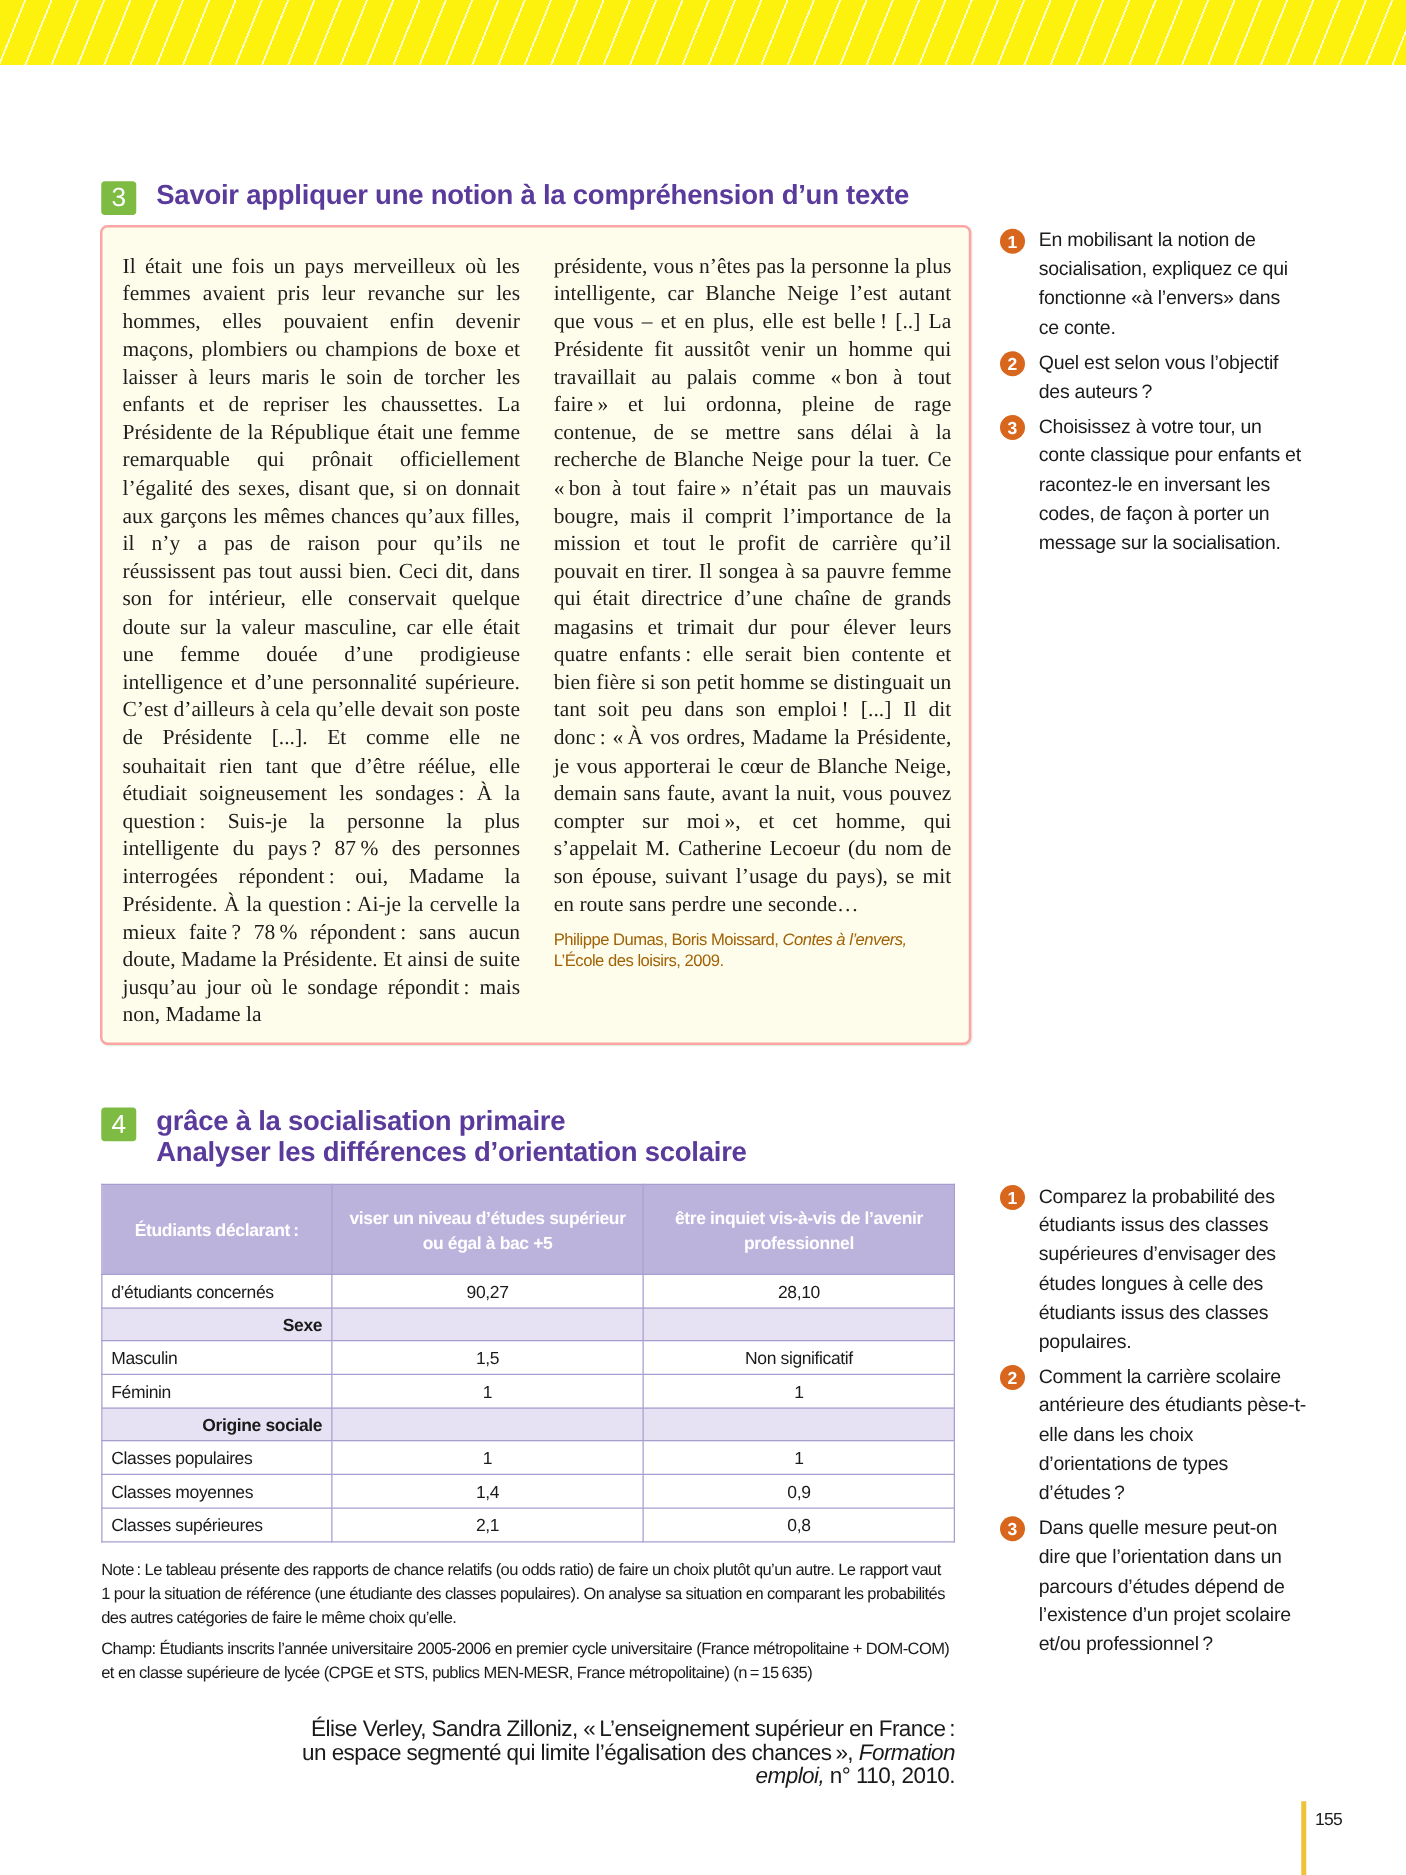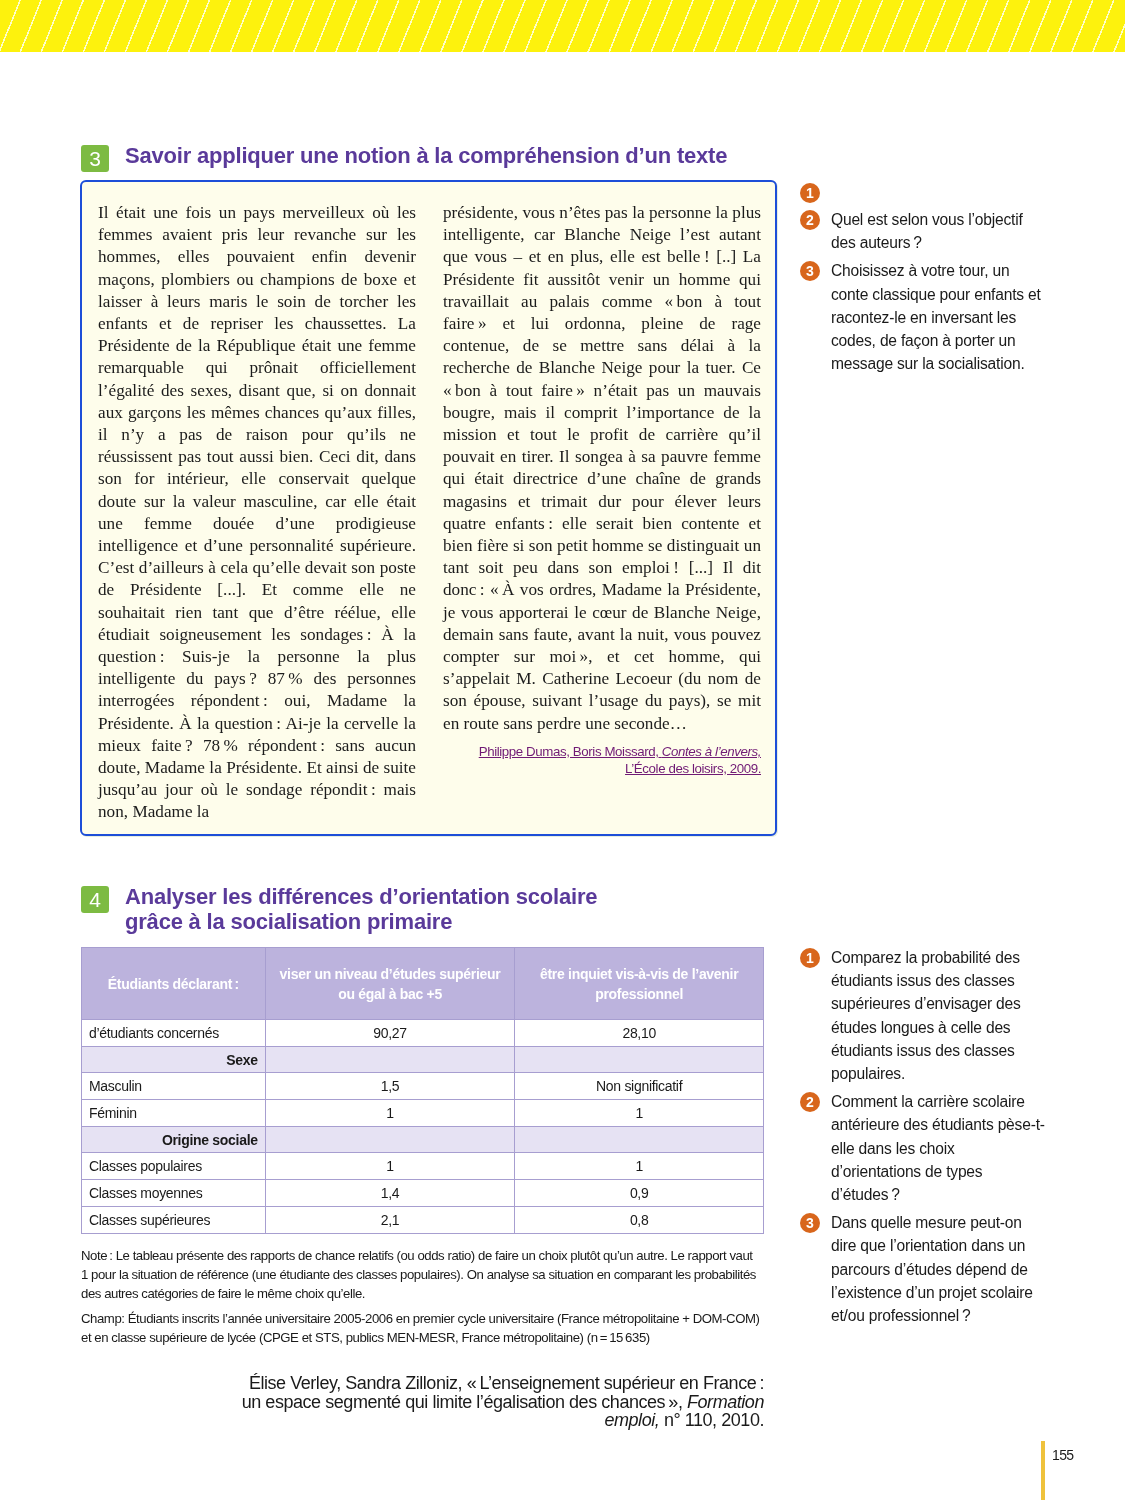--- a/index.html
+++ b/index.html
@@ -18,33 +18,33 @@
     font-family: "Liberation Sans", sans-serif; font-size: 21px; line-height: 27px; text-align: center;
     margin-right: 16px; margin-top: 2px;
   }
   .section-title {
     color: #5a3a9a; font-family: "Liberation Sans", sans-serif; font-weight: bold; font-size: 22px; line-height: 25px;
     letter-spacing: -0.2px;
   }
 
   .text-box {
     position: absolute; left: 80px; top: 180px; width: 697px; height: 656px;
-    background: #fefdeb; border: 2px solid #1d4ed8; border-radius: 6px;
+    background: #fefdeb; border: 2px solid #fca5a5; border-radius: 6px;
     box-shadow: 1px 1px 0 #e6eee0;
   }
   .col {
     position: absolute; top: 20px; width: 318px;
     font-family: "Liberation Serif", serif; font-size: 17.2px; line-height: 22.2px; color: #1c1c1c;
     text-align: justify; hyphens: manual;
   }
   .col-left { left: 16px; }
   .col-right { left: 361px; }
   .source {
-    margin-top: 8px; text-align: right; font-family: "Liberation Sans", sans-serif;
-    font-size: 13.3px; line-height: 17px; letter-spacing: -0.4px; color: #701a75; text-decoration: underline;
+    margin-top: 8px; font-family: "Liberation Sans", sans-serif;
+    font-size: 13.3px; line-height: 17px; letter-spacing: -0.4px; color: #a16207;
   }
   .source i { font-style: italic; }
 
   .questions { position: absolute; left: 800px; width: 260px; }
   .q { display: flex; margin-bottom: 5px; }
   .q-num {
     flex: 0 0 20px; width: 20px; height: 20px; border-radius: 50%; background: #d8661c; color: #fff;
     font-family: "Liberation Sans", sans-serif; font-weight: bold; font-size: 14px; line-height: 20px; text-align: center;
     margin-right: 11px; margin-top: 2px;
   }
@@ -100,36 +100,37 @@
       <span>Philippe Dumas, Boris Moissard,</span>
       <i>Contes à l’envers,</i><br>
       <span>L’École des loisirs, 2009.</span>
     </div>
   </div>
 </div>
 
 <div class="questions" style="top:181px;">
   <div class="q">
     <div class="q-num">1</div>
+    <div class="q-text" style="width:200px;">En mobilisant la notion de socialisation, expliquez ce qui fonctionne «à l’envers» dans ce conte.</div>
   </div>
   <div class="q">
     <div class="q-num">2</div>
     <div class="q-text" style="width:215px;">Quel est selon vous l’objectif des auteurs ?</div>
   </div>
   <div class="q">
     <div class="q-num">3</div>
     <div class="q-text" style="width:210px;">Choisissez à votre tour, un conte classique pour enfants et racontez-le en inversant les codes, de façon à porter un message sur la socialisation.</div>
   </div>
 </div>
 
 <div class="section-head" style="top:884px;">
   <div class="num-badge">4</div>
   <div class="section-title">
+    <div>grâce à la socialisation primaire</div>
     <div>Analyser les différences d’orientation scolaire</div>
-    <div>grâce à la socialisation primaire</div>
   </div>
 </div>
 
 <table class="data">
   <colgroup>
       <col class="c1">
       <col class="c2">
       <col class="c3">
     </colgroup>
   <thead>

